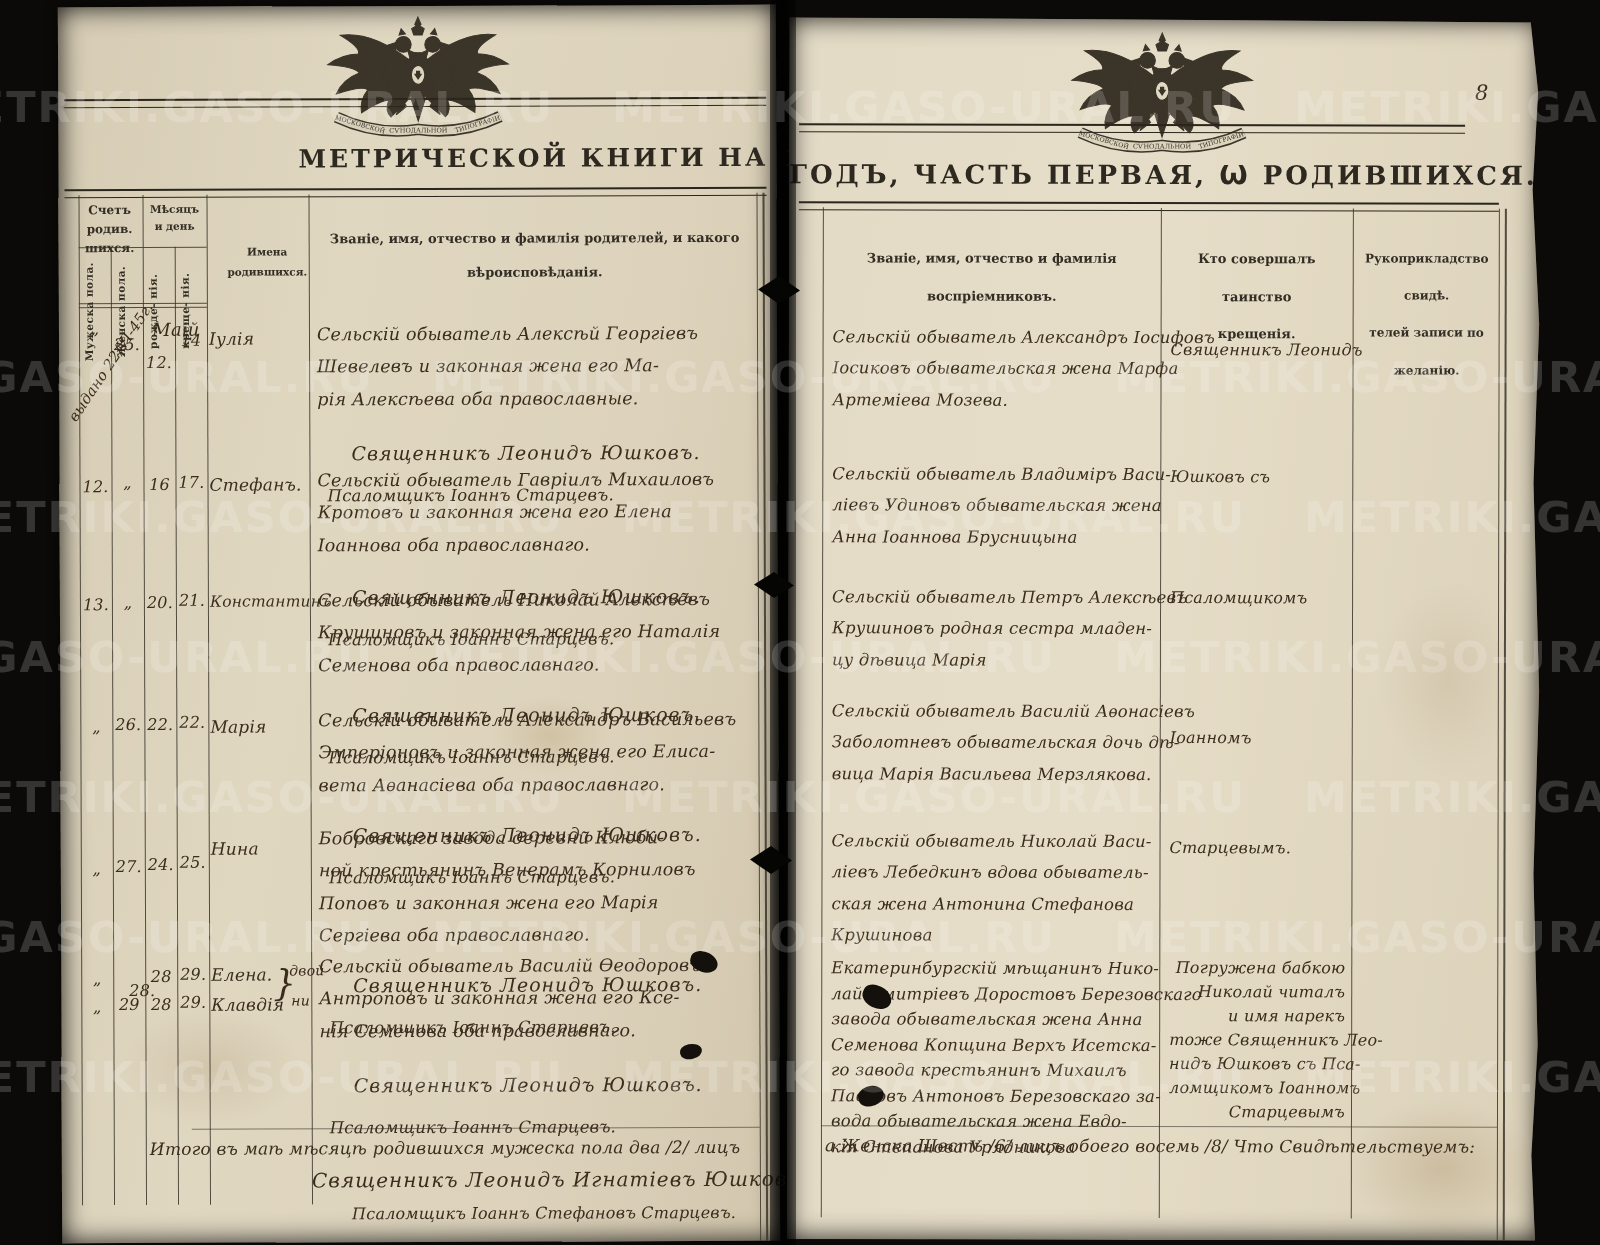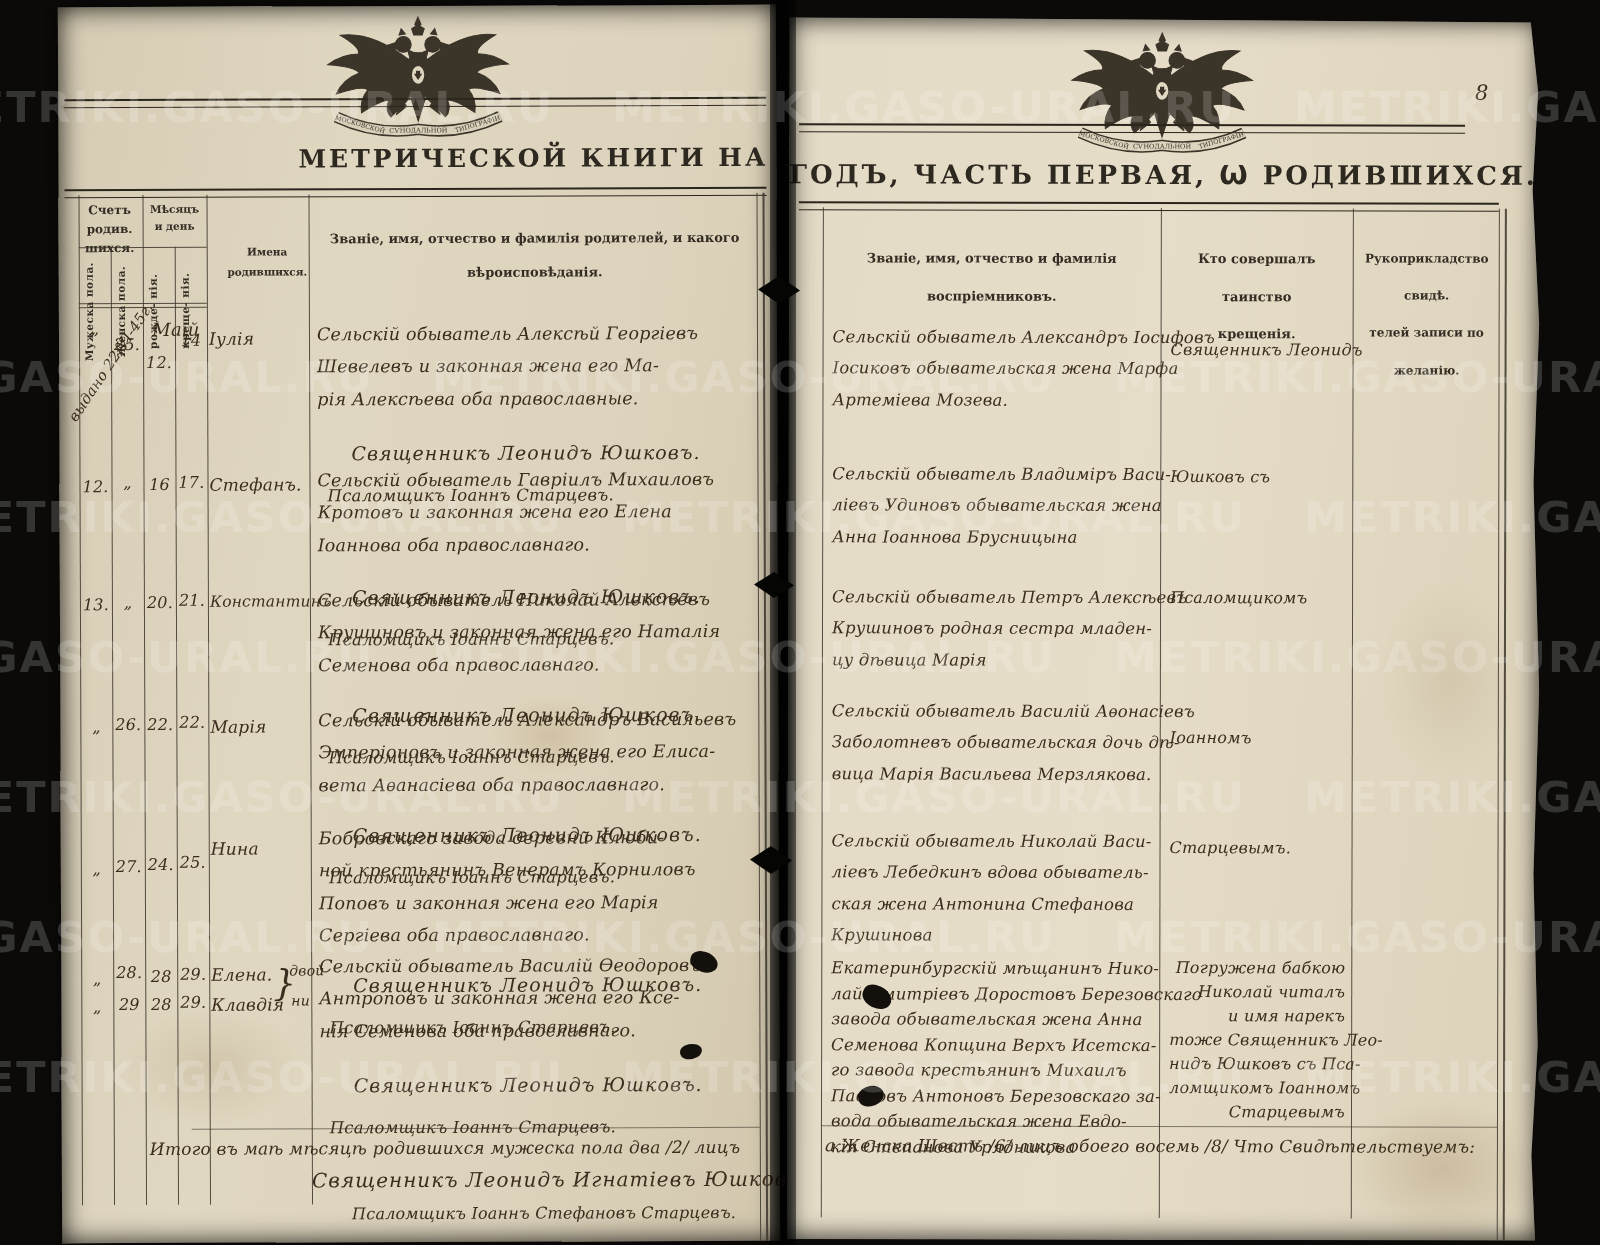--- a/index.html
+++ b/index.html
@@ -205,21 +205,21 @@
         </div>
       <div class="cell c-parents" style="top:132px;">
         <div class="clergy1">Священникъ Леонидъ Юшковъ.</div>
         <div class="clergy2">Псаломщикъ Іоаннъ Старцевъ.</div>
       </div>
     </div>
 
     <div class="lrow hw" style="top:944px;">
       <div class="cell c-male" style="top:18px;">„</div>
       <div class="cell c-male" style="top:46px;">„</div>
-      <div class="cell c-female" style="top:12px;">28.</div>
+      <div class="cell c-female" style="top:30px;padding-left:13px;">28.</div>
       <div class="cell c-female" style="top:44px;">29</div>
       <div class="cell c-born" style="top:16px;">28</div>
       <div class="cell c-born" style="top:44px;">28</div>
       <div class="cell c-bapt" style="top:14px;">29.</div>
       <div class="cell c-bapt" style="top:42px;">29.</div>
       <div class="cell c-name" style="top:14px;width:60px;">Елена.</div>
       <div class="cell c-name" style="top:44px;width:70px;">Клавдія</div>
       <div class="cell" style="left:212px;top:12px;font-size:36px;font-style:italic;">}</div>
       <div class="cell" style="left:228px;top:12px;font-size:14px;font-style:italic;">двой</div>
       <div class="cell" style="left:230px;top:42px;font-size:14px;font-style:italic;">ни</div>

